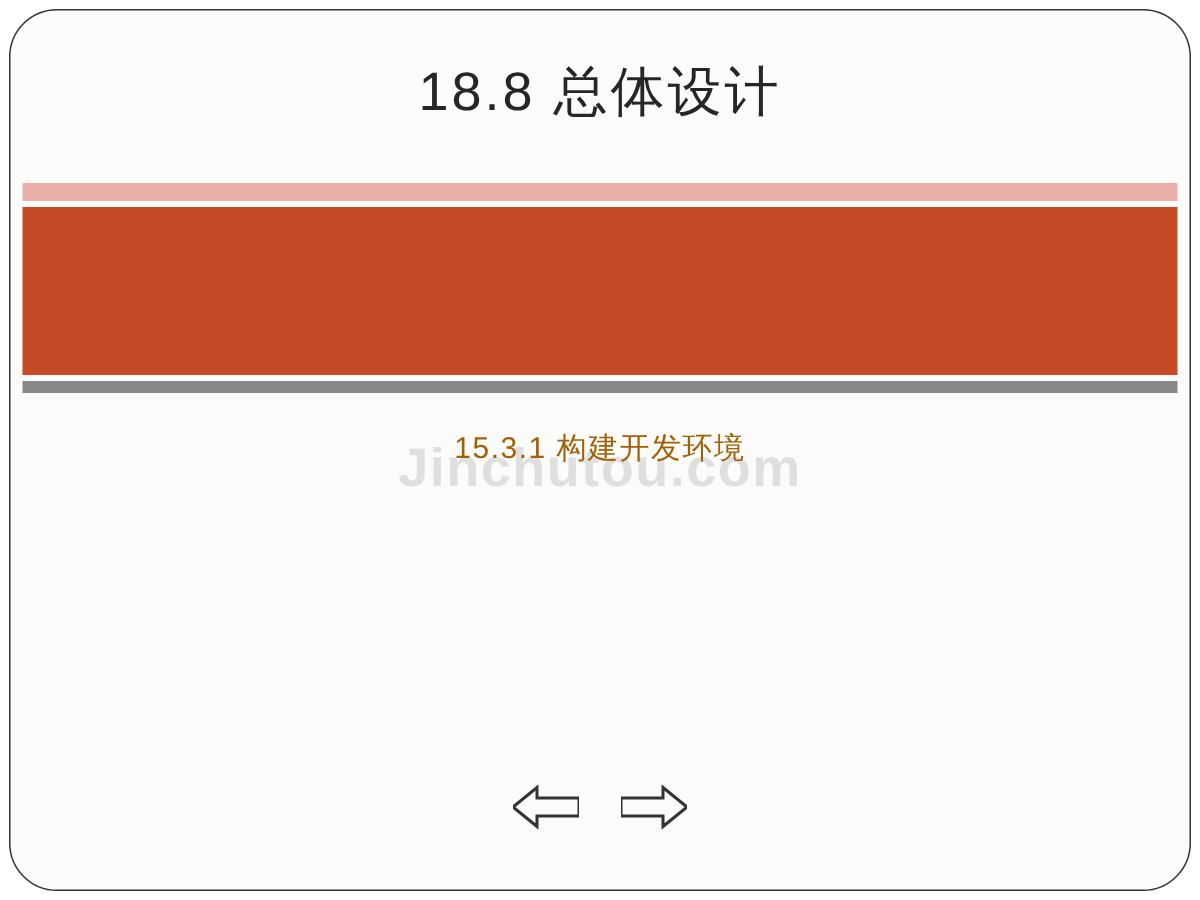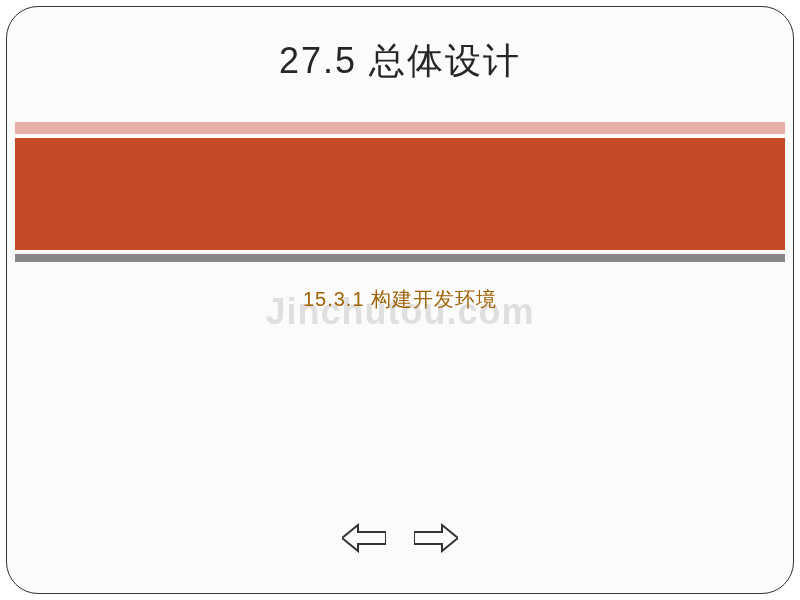--- a/index.html
+++ b/index.html
@@ -101,21 +101,21 @@
     }
     .arrow-btn svg {
       width: 44px;
       height: 30px;
     }
   </style>
 </head>
 <body>
 
 <div class="slide-frame">
-  <h1 class="title">27.5  总体设计</h1>
+  <h1 class="title">18.8  总体设计</h1>
 
   <div class="pink-bar"></div>
   <div class="orange-bar"></div>
   <div class="gray-bar"></div>
 
   <div class="watermark">Jinchutou.com</div>
 
   <div class="content-list">
     <div class="list-item">15.3.1  构建开发环境</div>
   </div>

